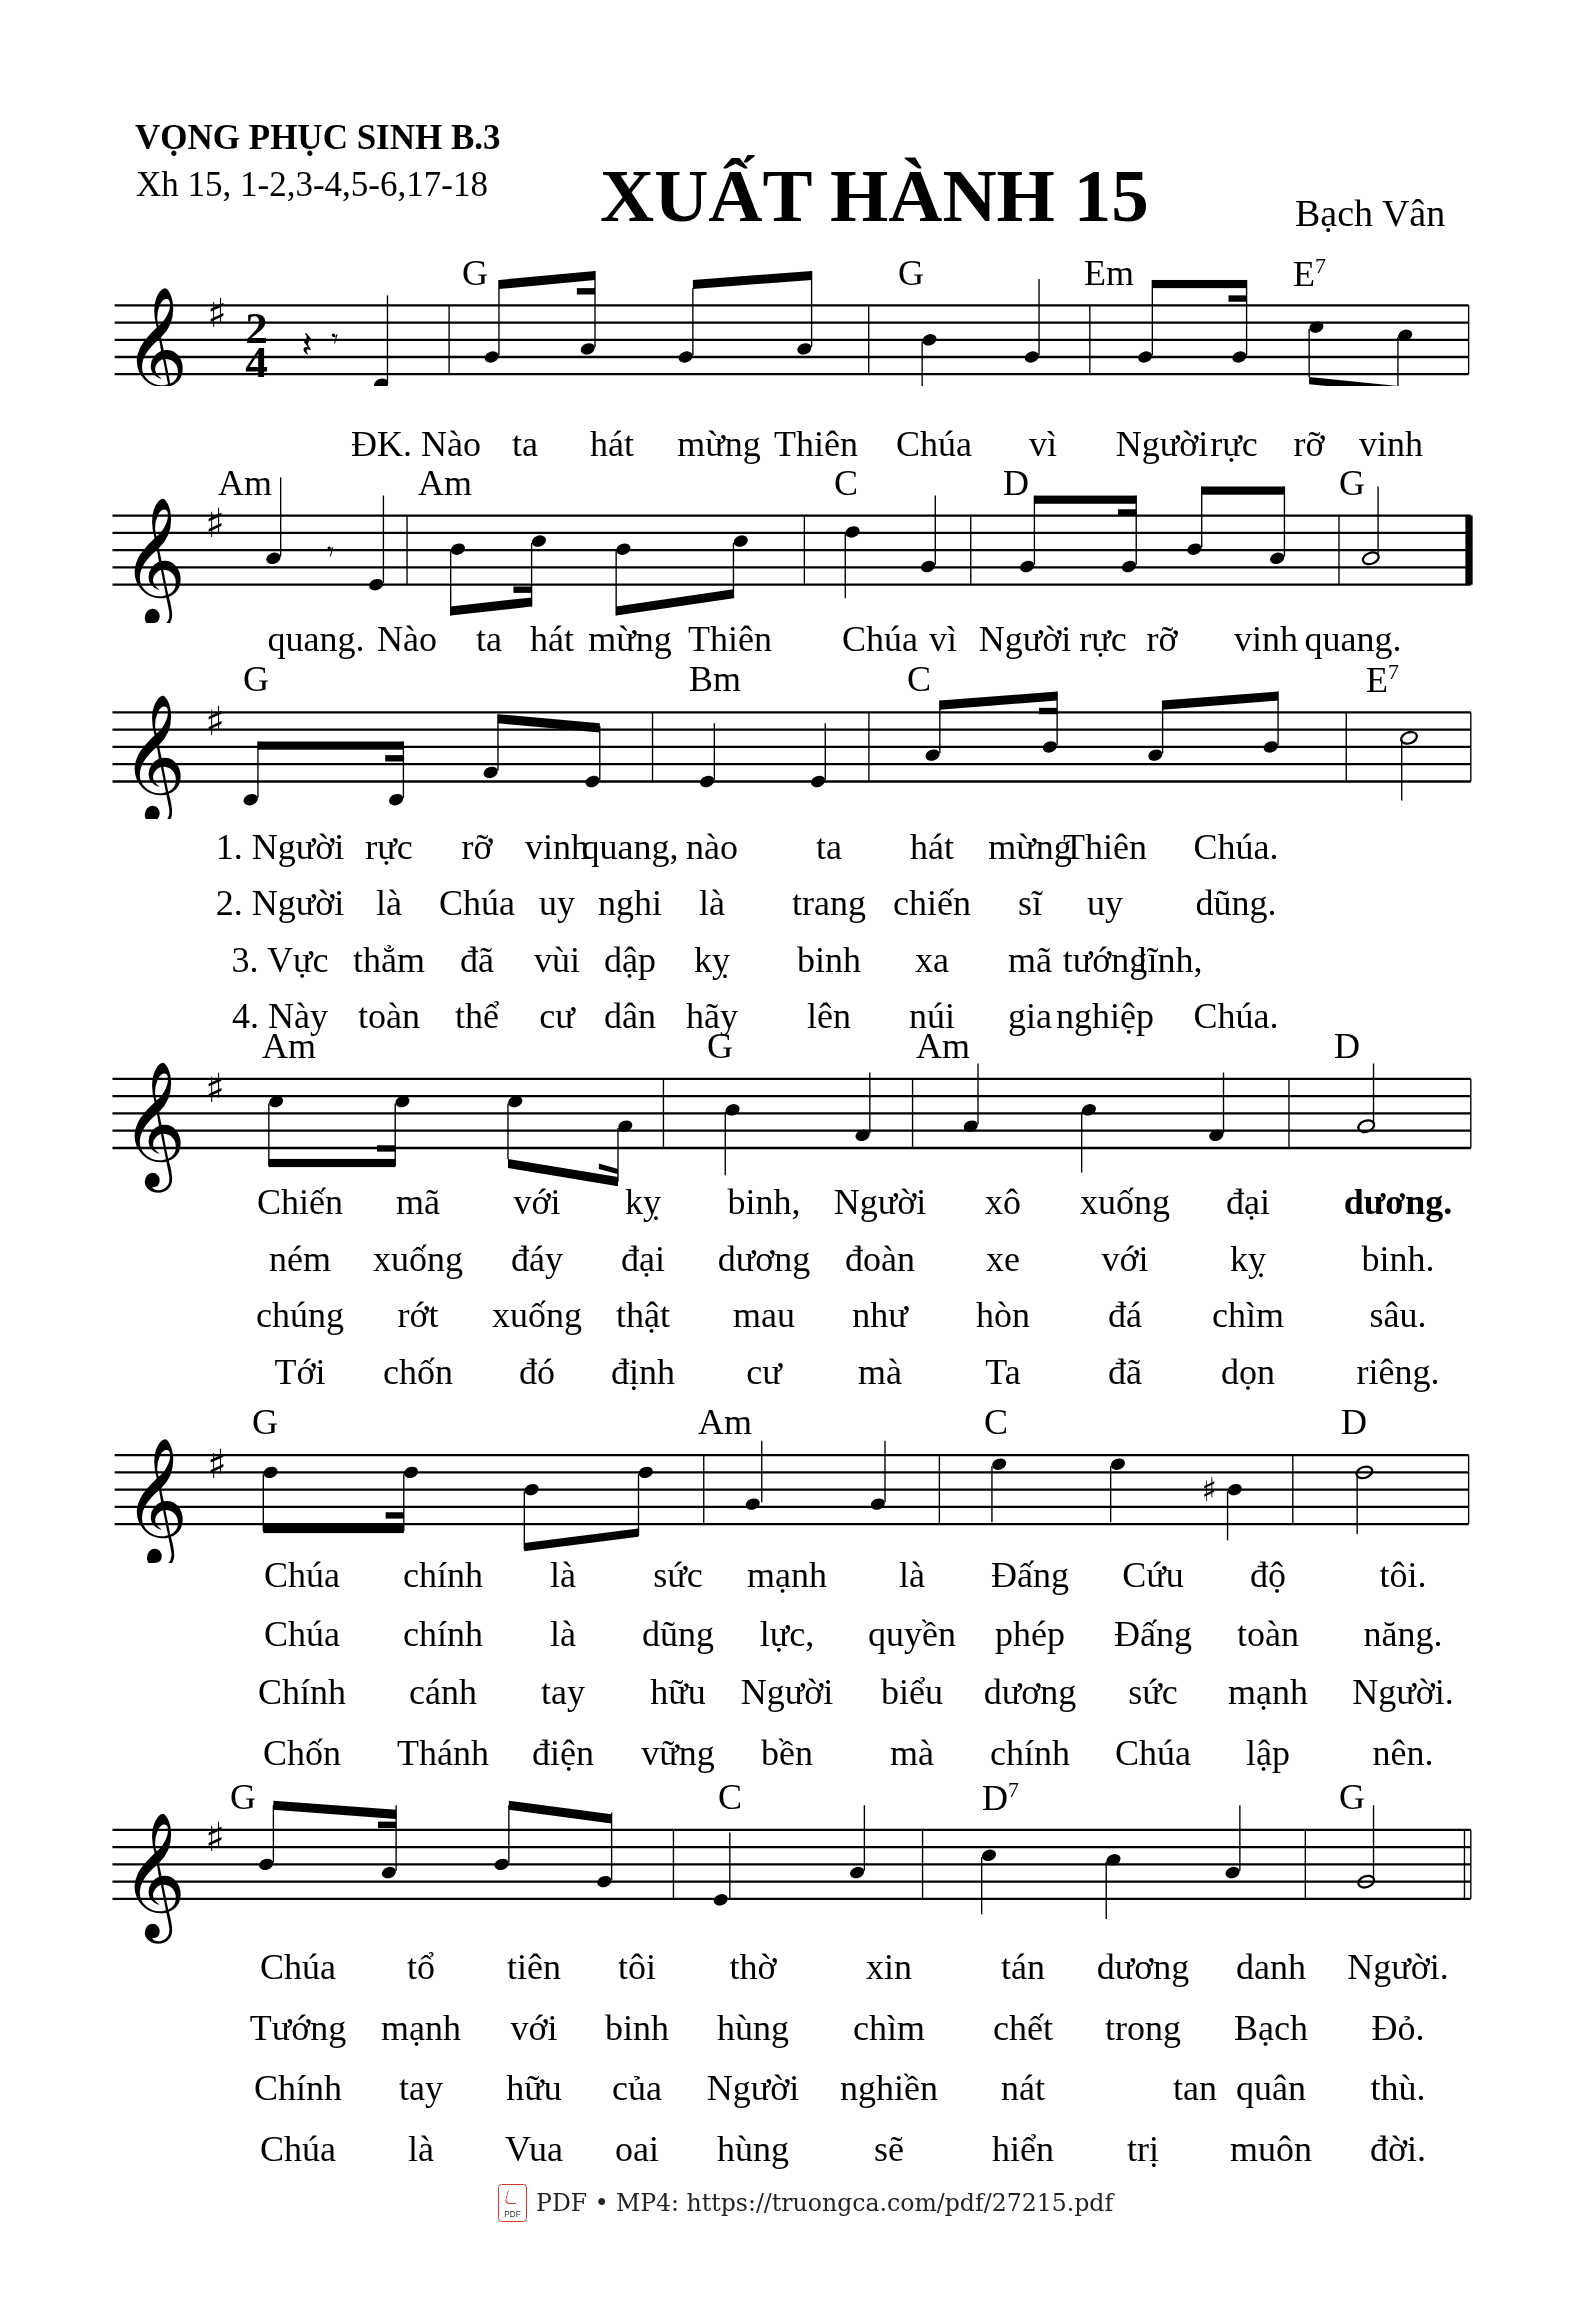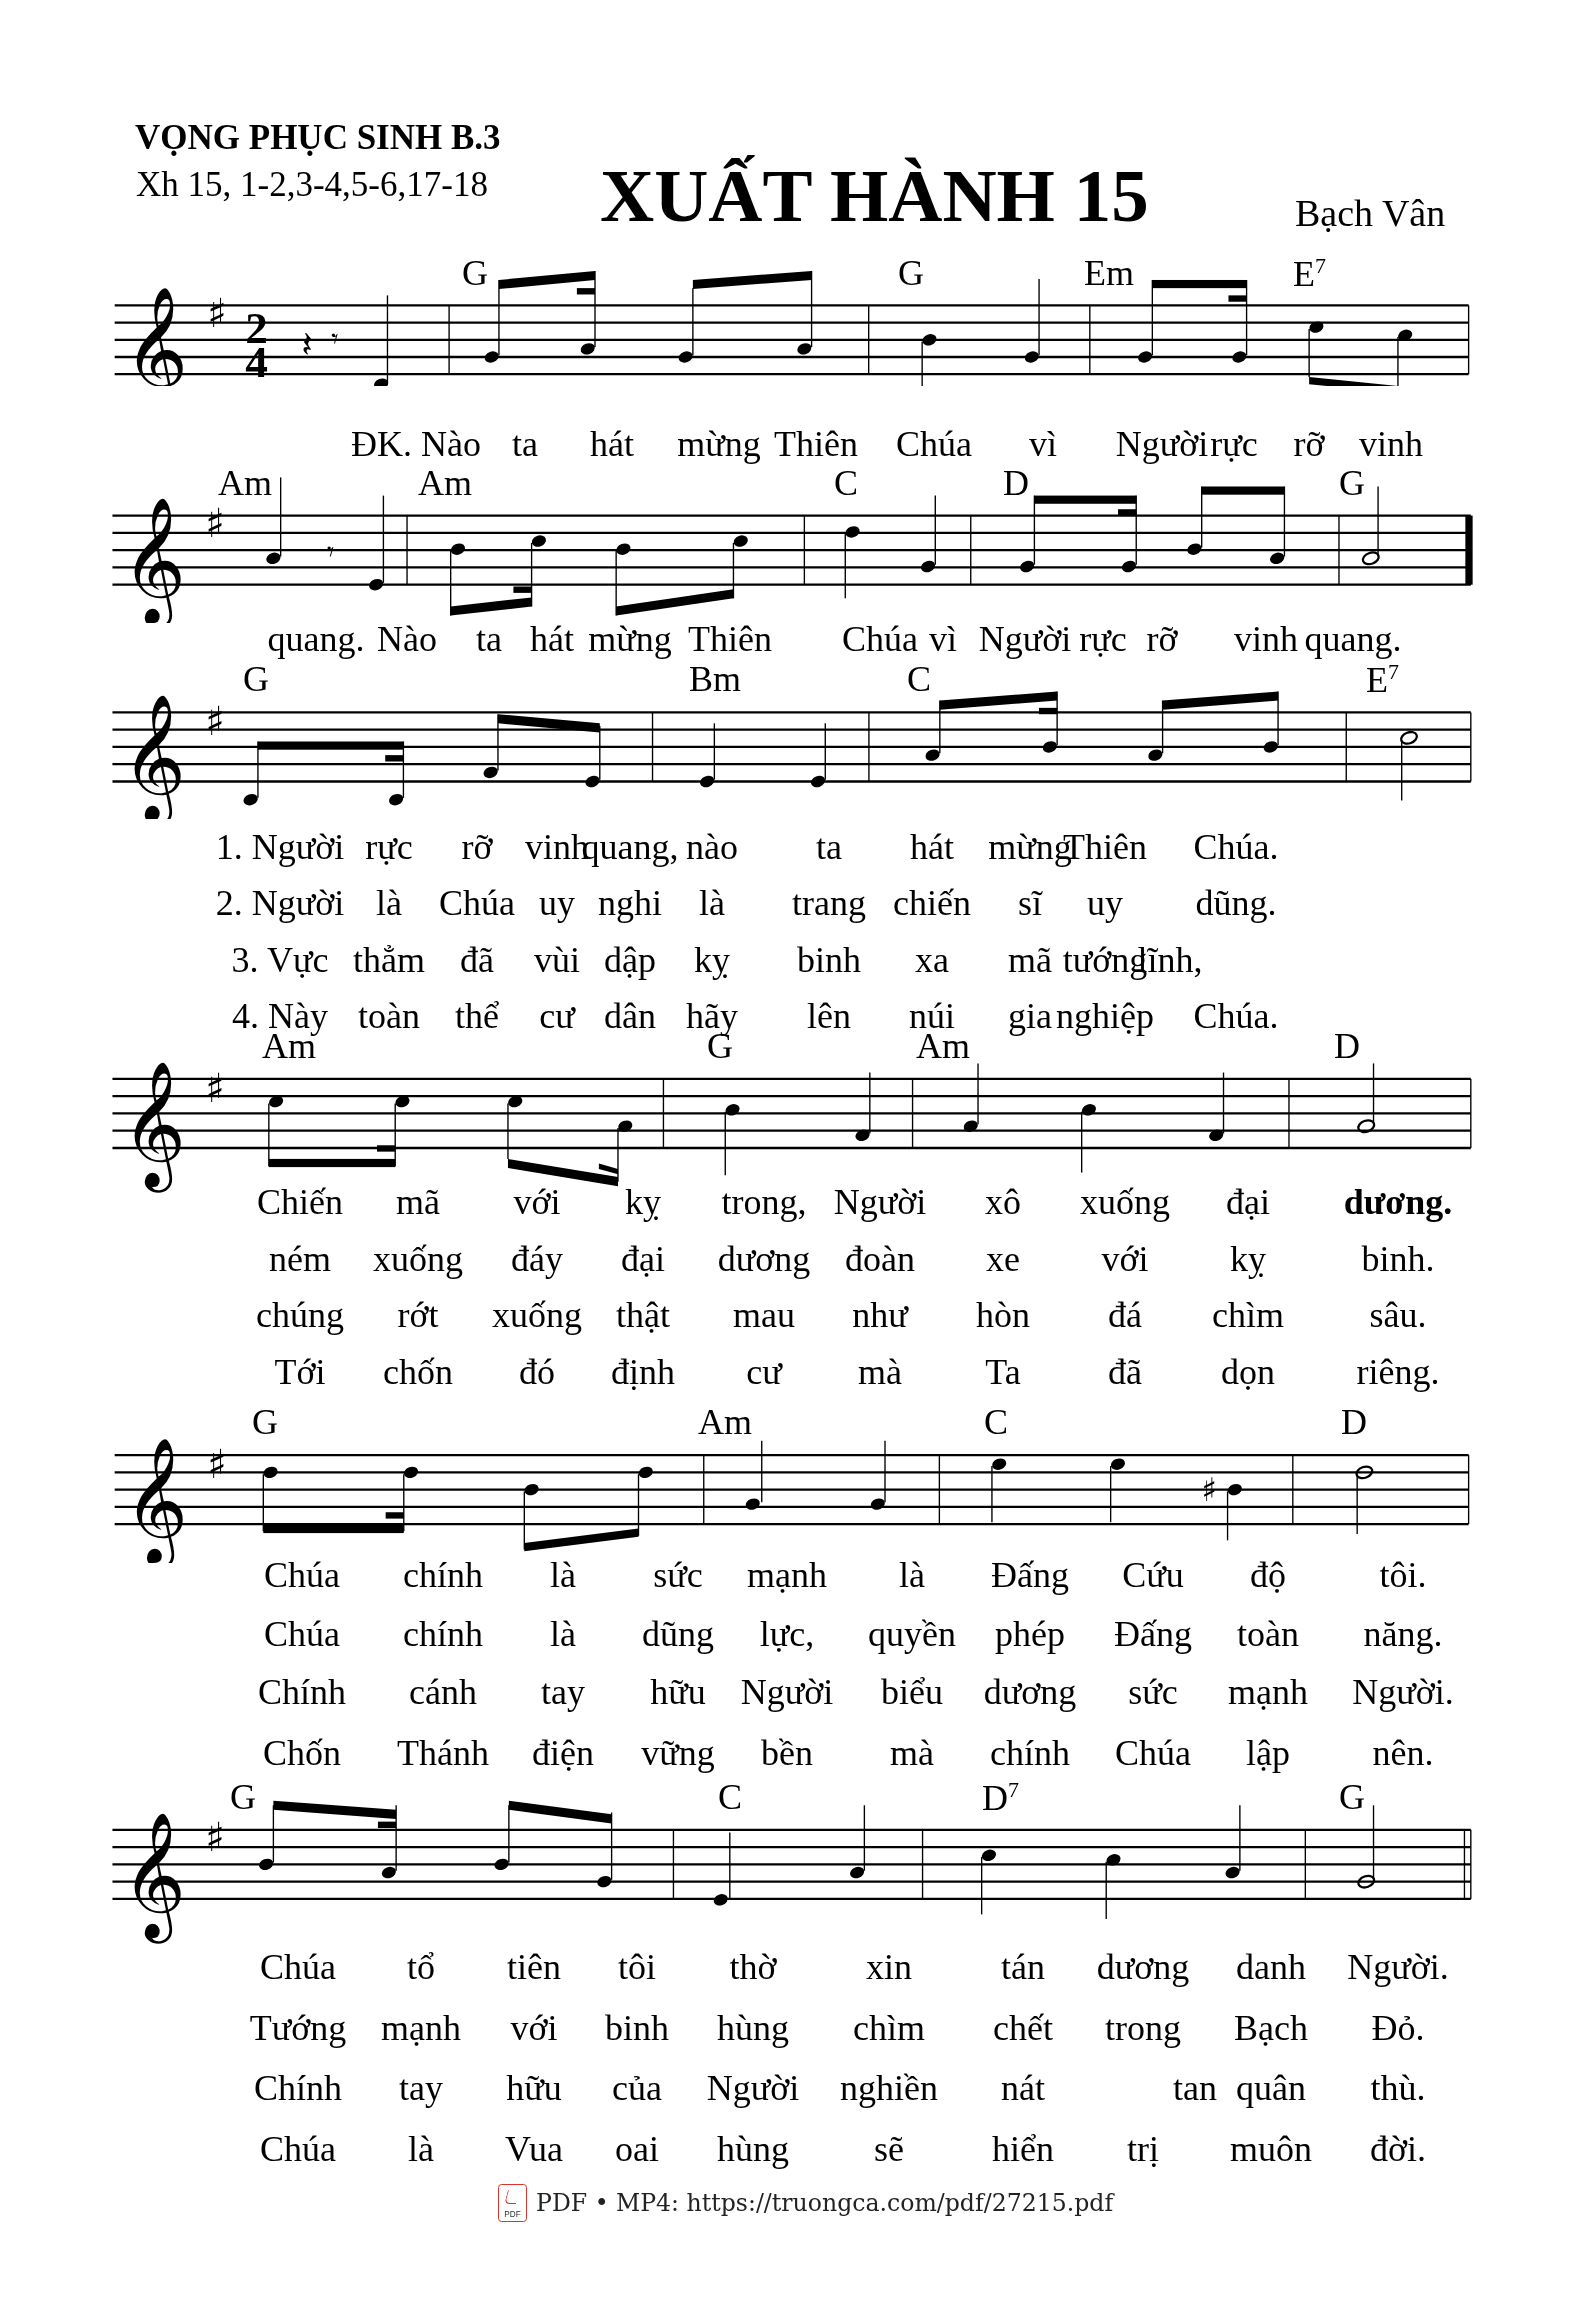--- a/index.html
+++ b/index.html
@@ -343,21 +343,21 @@
       <polygon points="441,135 562,155 562,165 441,145"></polygon>
         <polygon points="541,140 562,146 562,152 541,146"></polygon>
     </g>
   </svg>
   <div class="chord-row"></div>
   <div class="lyric-row" style="top:145px;">
       <span style="left: 193px;">Chiến</span>
       <span style="left: 311px;">mã</span>
       <span style="left: 430px;">với</span>
       <span style="left: 536px;">kỵ</span>
-      <span style="left: 657px;">trong,</span>
+      <span style="left: 657px;">binh,</span>
       <span style="left: 773px;">Người</span>
       <span style="left: 896px;">xô</span>
       <span style="left: 1018px;">xuống</span>
       <span style="left: 1141px;">đại</span>
       <span style="left: 1291px; font-weight: bold;">dương.</span>
     </div>
   <div class="lyric-row" style="top:202px;">
       <span style="left: 193px;">ném</span>
       <span style="left: 311px;">xuống</span>
       <span style="left: 430px;">đáy</span>

